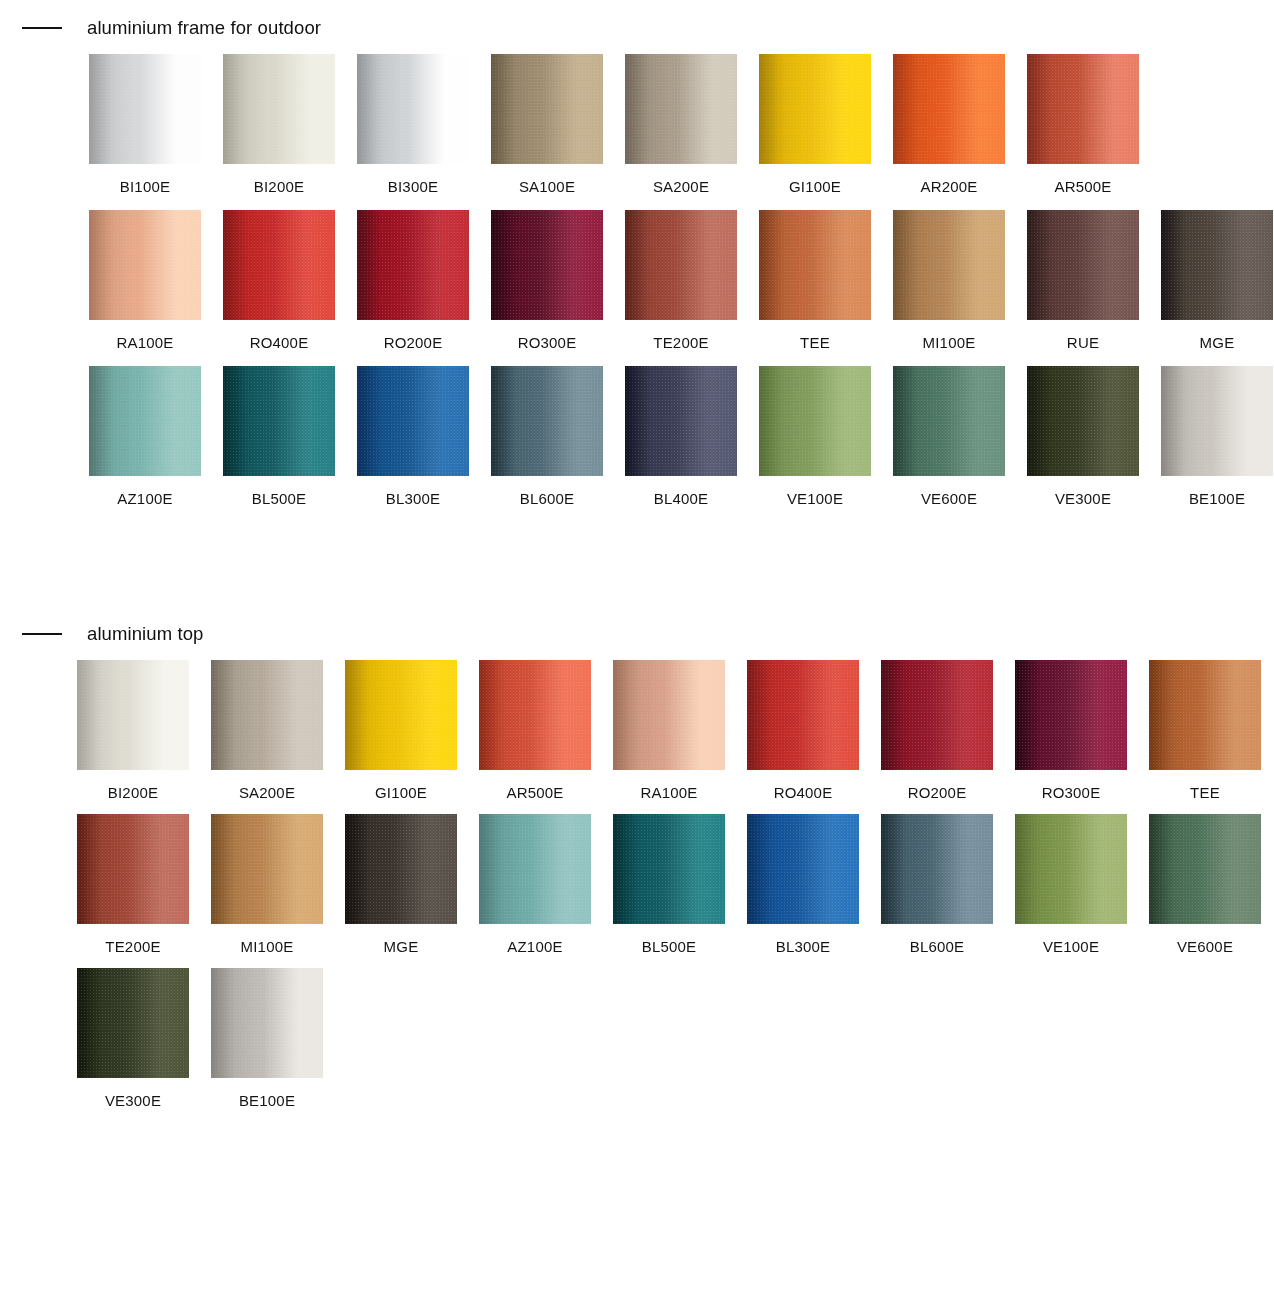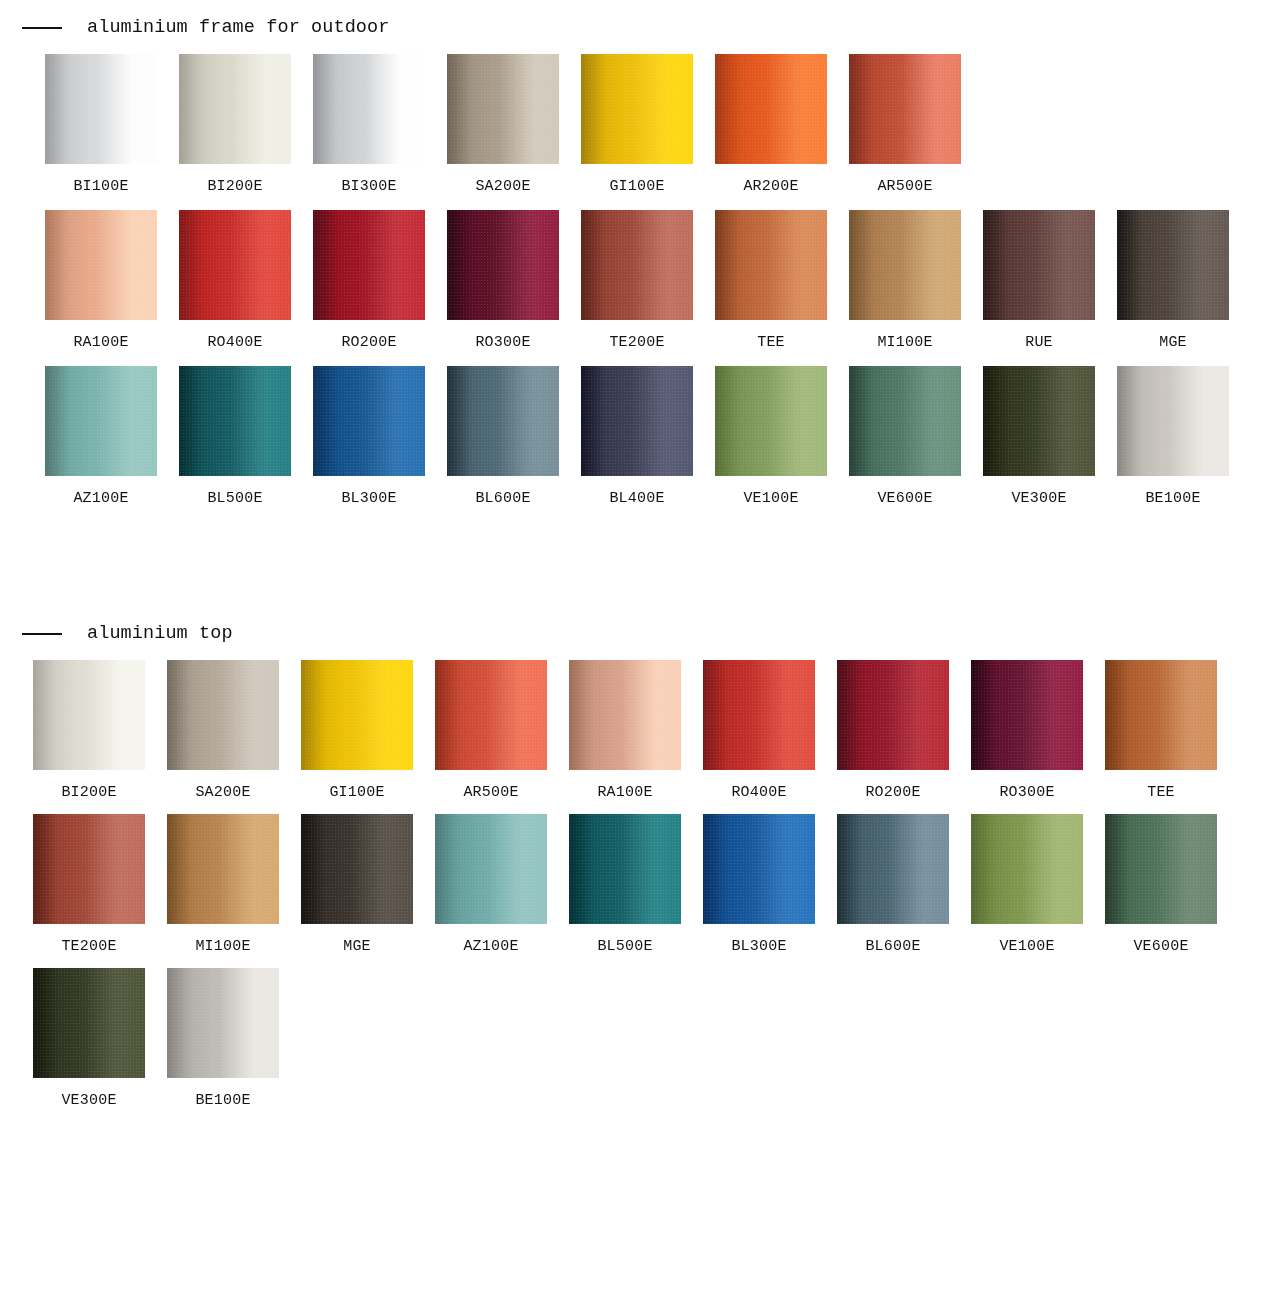--- a/index.html
+++ b/index.html
@@ -21,21 +21,20 @@
     position: relative;
     width: 1274px;
     height: 1310px;
   }
 
   
   .section {
     position: absolute;
     left: 0;
     width: 1274px;
-    font-family: Liberation Mono, monospace;
   }
   .section-header {
     display: flex;
     align-items: center;
     height: 28px;
     padding-left: 22px;
   }
   .rule-dash {
     width: 40px;
     height: 0;
@@ -54,20 +53,21 @@
 
   
   .grid {
     position: relative;
     padding-left: 45px;
     padding-top: 12px;
   }
   .row {
     display: flex;
     margin-bottom: 14px;
+    margin-left: 44px;
   }
   .cell {
     width: 112px;
     margin-right: 22px;
     flex: 0 0 auto;
   }
   .chip {
     width: 112px;
     height: 110px;
     position: relative;
@@ -137,20 +137,24 @@
           </div>
           <div class="cell">
             <div class="chip" style="background: linear-gradient(90deg, rgb(195, 193, 177) 0%, rgb(216, 214, 200) 22%, rgb(216, 214, 200) 46%, rgb(239, 238, 227) 78%, rgb(239, 238, 227) 100%);"></div>
             <div class="label">BI200E</div>
           </div>
           <div class="cell">
             <div class="chip" style="background: linear-gradient(90deg, rgb(176, 180, 183) 0%, rgb(207, 210, 212) 22%, rgb(207, 210, 212) 46%, rgb(254, 254, 254) 78%, rgb(254, 254, 254) 100%);"></div>
             <div class="label">BI300E</div>
           </div>
           <div class="cell">
+            <div class="chip" style="background: linear-gradient(90deg, rgb(123, 108, 82) 0%, rgb(156, 138, 109) 22%, rgb(156, 138, 109) 46%, rgb(192, 171, 135) 78%, rgb(192, 171, 135) 100%);"></div>
+            <div class="label">SA100E</div>
+          </div>
+          <div class="cell">
             <div class="chip" style="background: linear-gradient(90deg, rgb(133, 122, 104) 0%, rgb(167, 154, 136) 22%, rgb(167, 154, 136) 46%, rgb(207, 198, 182) 78%, rgb(207, 198, 182) 100%);"></div>
             <div class="label">SA200E</div>
           </div>
           <div class="cell">
             <div class="chip" style="background: linear-gradient(90deg, rgb(197, 154, 9) 0%, rgb(236, 188, 5) 22%, rgb(236, 188, 5) 46%, rgb(253, 212, 0) 78%, rgb(253, 212, 0) 100%);"></div>
             <div class="label">GI100E</div>
           </div>
           <div class="cell">
             <div class="chip" style="background: linear-gradient(90deg, rgb(197, 66, 26) 0%, rgb(230, 86, 26) 22%, rgb(230, 86, 26) 46%, rgb(249, 118, 42) 78%, rgb(249, 118, 42) 100%);"></div>
             <div class="label">AR200E</div>

